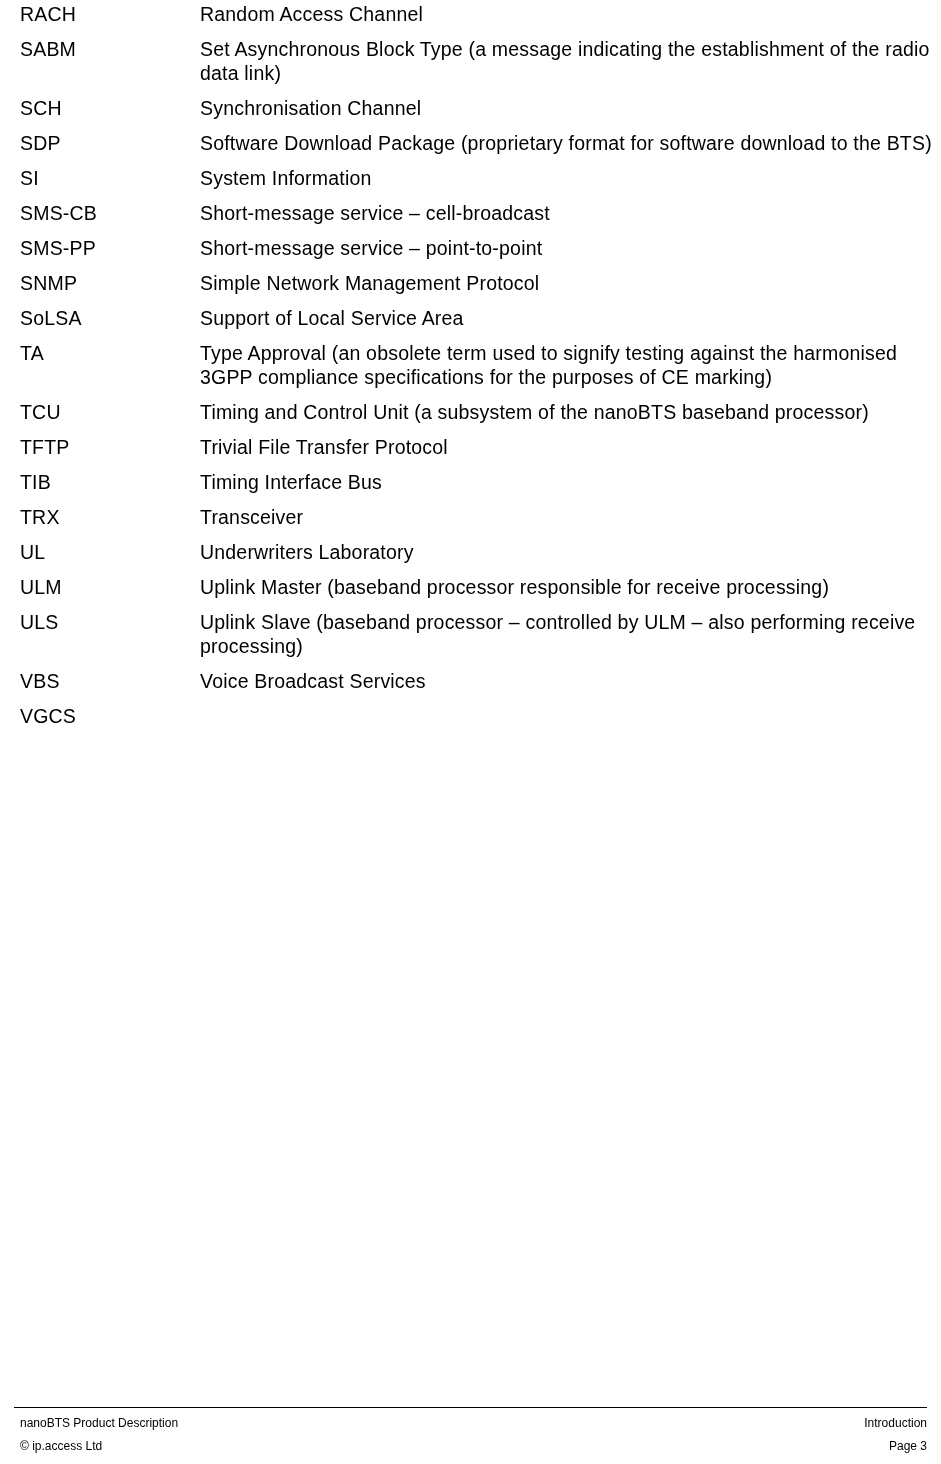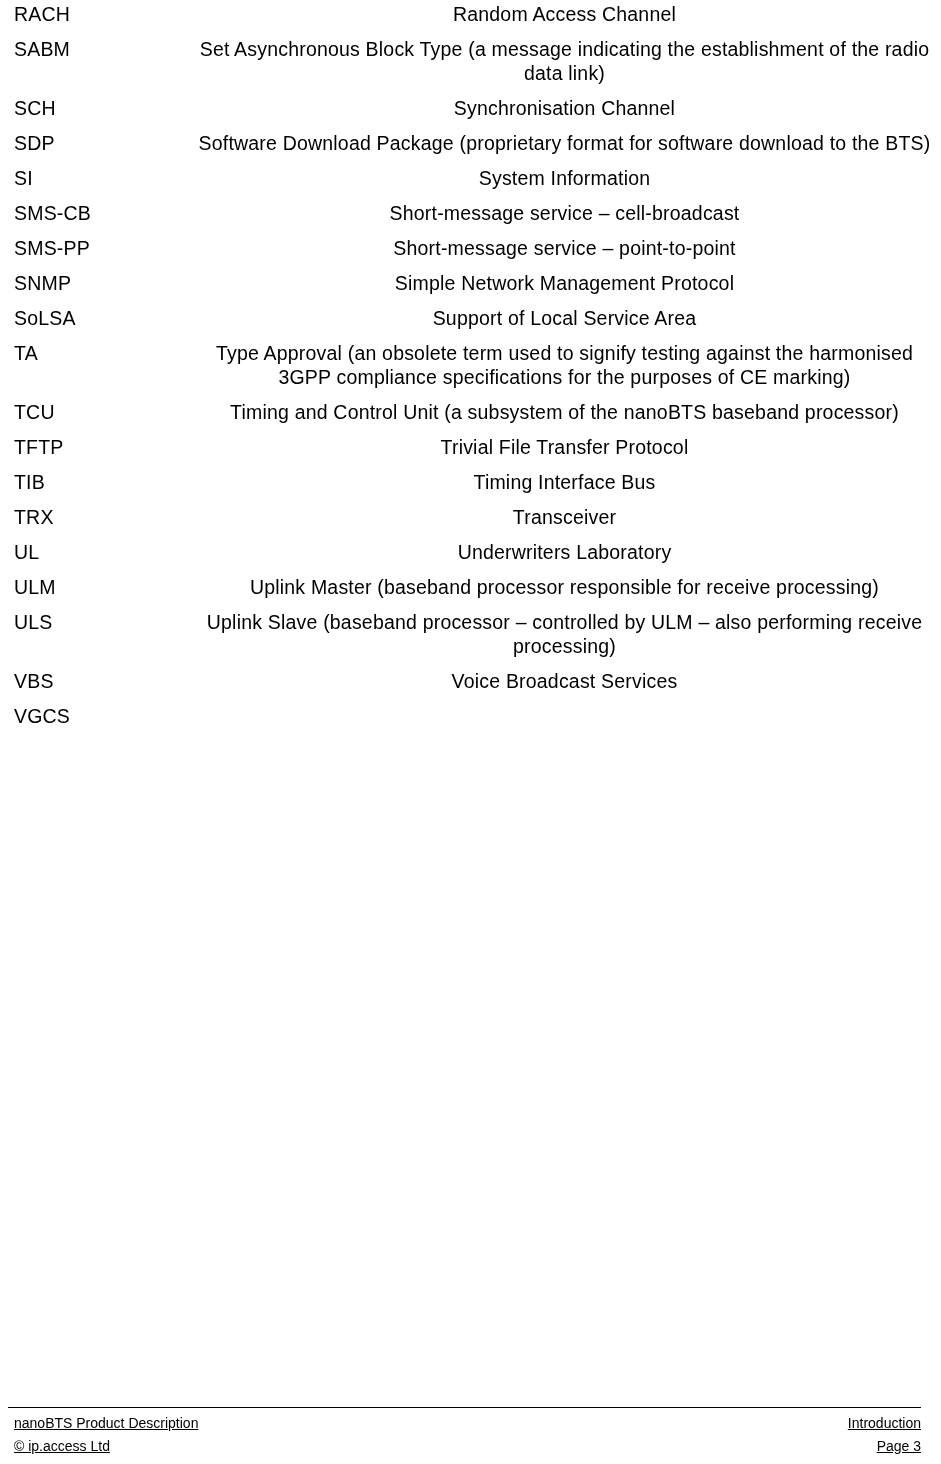--- a/index.html
+++ b/index.html
@@ -11,21 +11,21 @@
     width: 941px;
     height: 1464px;
     position: relative;
     font-family: "Liberation Sans", sans-serif;
     color: #000000;
     -webkit-font-smoothing: antialiased;
   }
 
   .page {
     position: absolute;
-    left: 4px;
+    left: 10px;
     top: 0;
     width: 927px;
     height: 1464px;
     box-sizing: border-box;
   }
 
   
   .glossary {
     position: absolute;
     left: 10px;
@@ -46,40 +46,39 @@
     line-height: 24px;
     letter-spacing: 0.01em;
     white-space: nowrap;
   }
 
   .entry .definition {
     flex: 1 1 auto;
     font-size: 19.5px;
     line-height: 24px;
     letter-spacing: 0.01em;
-    text-align: center;
+    text-align: left;
   }
 
   
   .footer {
     position: absolute;
     left: 4px;
     right: 10px;
     bottom: 6px;
     border-top: 1.5px solid #000000;
     padding-top: 4px;
   }
   .footer-row {
     display: flex;
     justify-content: space-between;
     align-items: baseline;
-    font-size: 14px;
+    font-size: 12px;
     line-height: 23px;
     padding-left: 6px;
-    text-decoration: underline;
   }
   .footer-left { text-align: left; white-space: nowrap; }
   .footer-right { text-align: left; white-space: nowrap; }
 </style>
 </head>
 <body>
 
 <div class="page">
 
   <div class="glossary">

